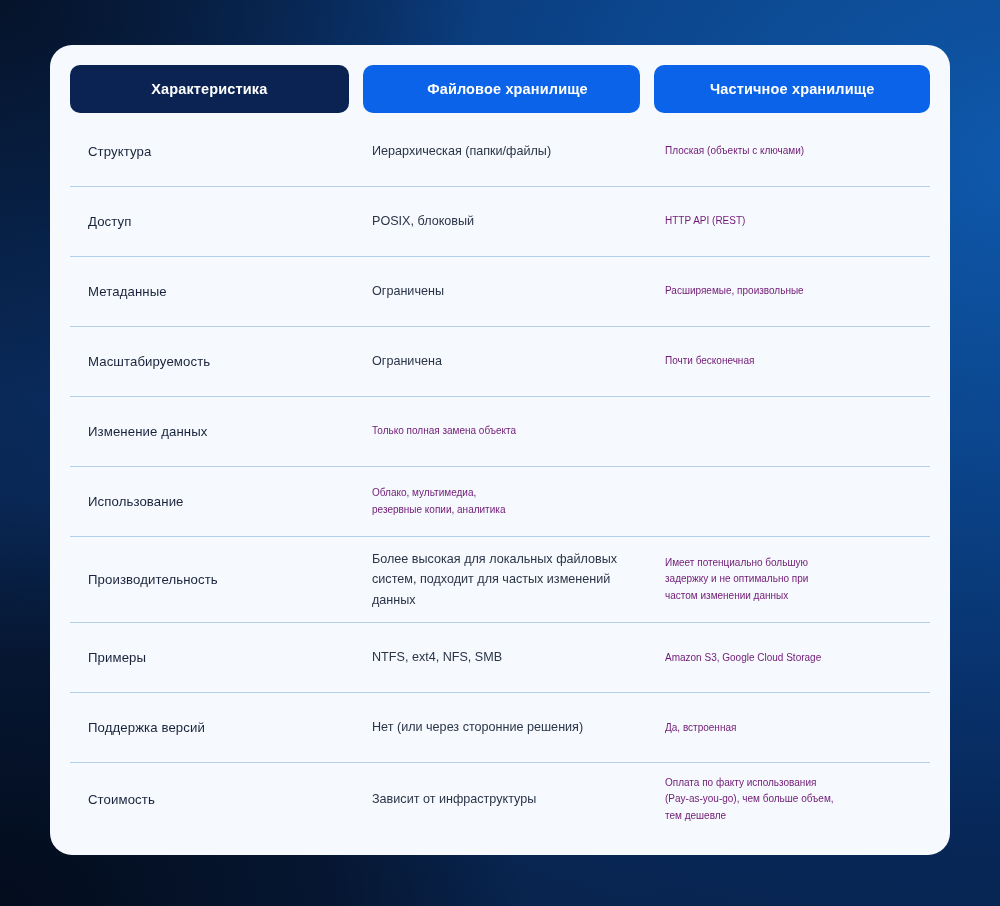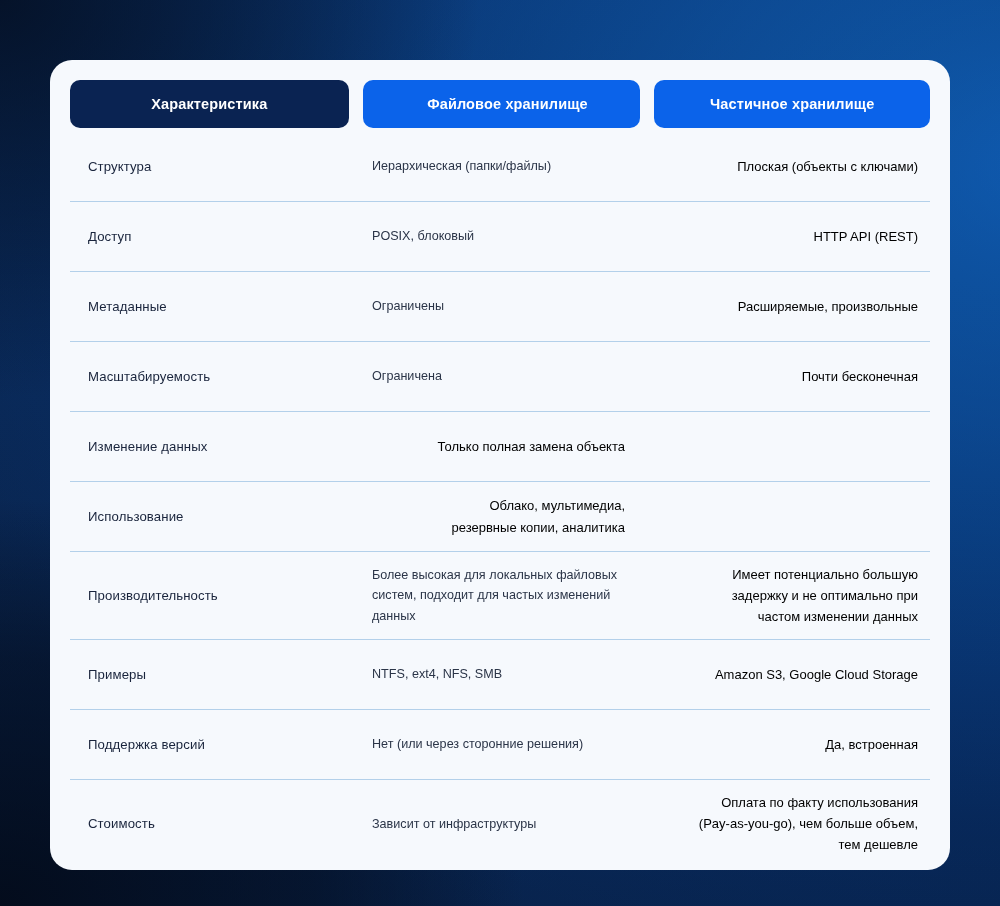--- a/index.html
+++ b/index.html
@@ -31,21 +31,21 @@
     inset: 0;
     background:
       radial-gradient(70% 60% at 0% 100%, rgba(3,10,24,0.92) 0%, rgba(3,10,24,0.55) 45%, rgba(3,10,24,0) 75%),
       radial-gradient(60% 55% at 0% 0%, rgba(4,14,32,0.85) 0%, rgba(4,14,32,0.35) 50%, rgba(4,14,32,0) 80%);
   }
 
   
   #comparison-card {
     position: absolute;
     left: 50px;
-    top: 60px;
+    top: 45px;
     width: 900px;
     height: 810px;
     background: #f6f9fd;
     border-radius: 22px;
     padding: 20px 20px 0 20px;
     overflow: hidden;
   }
 
   
   .table-header {
@@ -96,24 +96,23 @@
   }
   .cell-file {
     width: 293px;
     font-size: 12.6px;
     color: #2b3548;
     line-height: 1.62;
     padding-right: 18px;
   }
   .cell-object {
     width: 273px;
-    font-size: 13px;
-    color: #000000;
+    font-size: 10px;
+    color: #701a75;
     line-height: 1.62;
-    text-align: right;
   }
 
   .cell-file .line,
   .cell-object .line { display: block; margin-left: 8px; }
 </style>
 </head>
 <body>
 
 <div id="bg-layer"></div>
 <div id="bg-vignette"></div>

